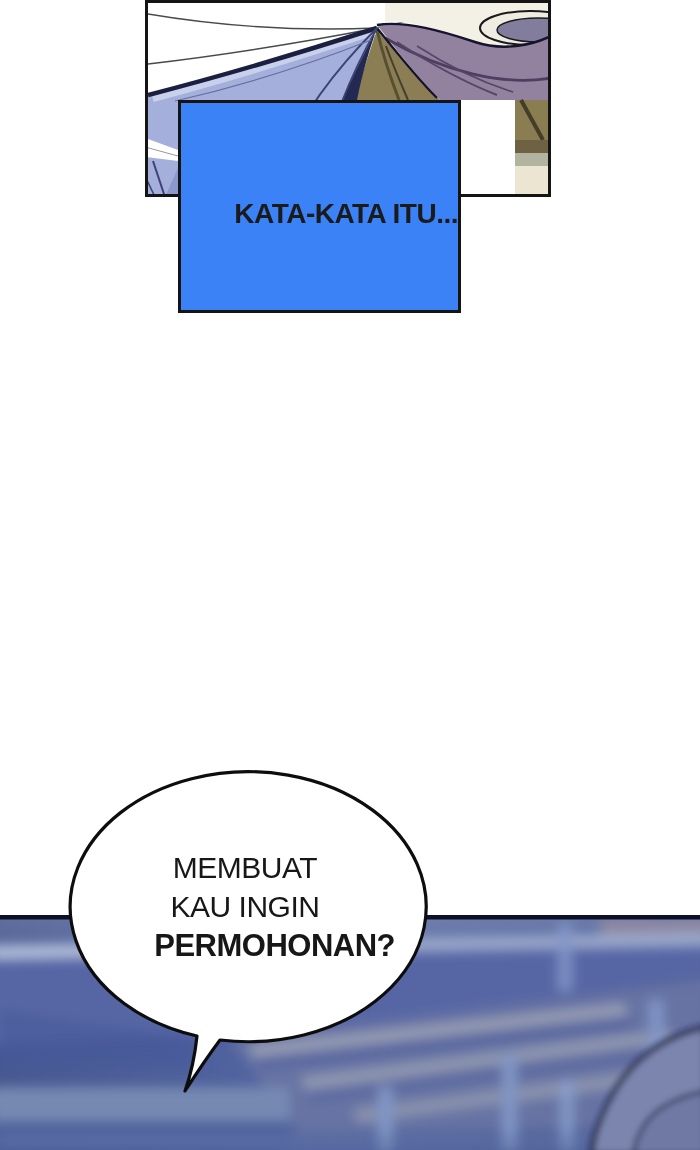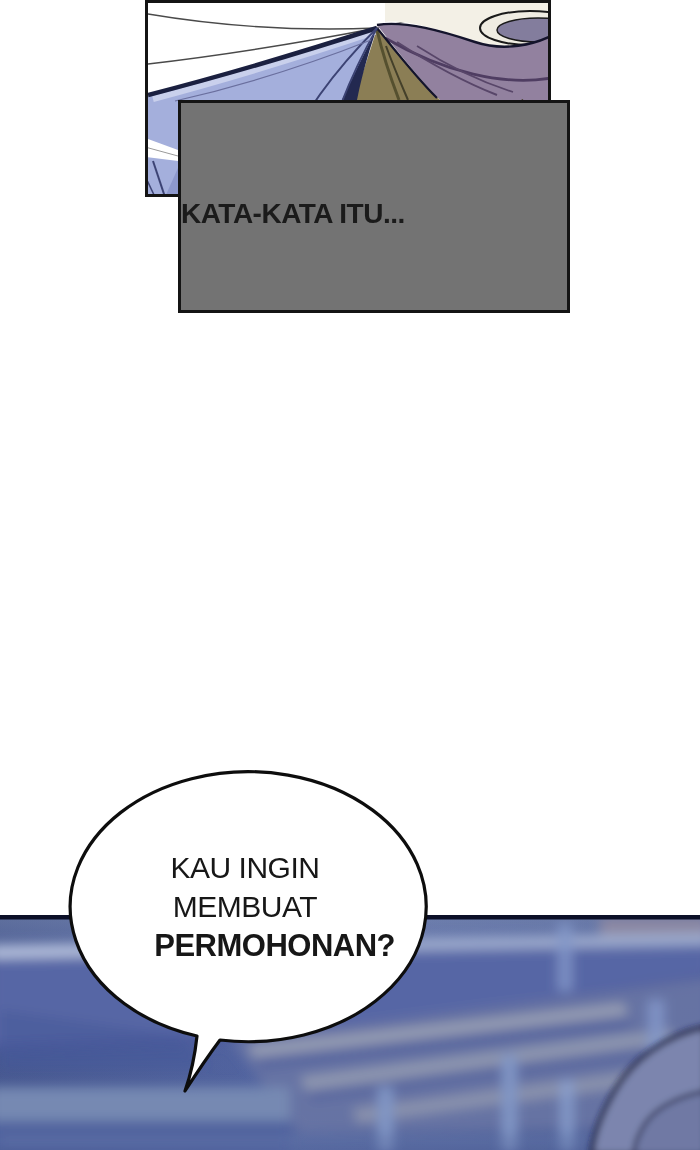--- a/index.html
+++ b/index.html
@@ -5,23 +5,23 @@
   html,body{margin:0;padding:0;}
   body{
     width:700px;height:1150px;position:relative;overflow:hidden;
     background:#ffffff;font-family:"Liberation Sans",sans-serif;
   }
   .abs{position:absolute;}
   
   #top-panel{left:145px;top:0;width:406px;height:197px;}
   
   #narration-box{
-    left:178px;top:100px;width:392px;height:213px;box-sizing:border-box;
-    background:#737373;border:3px solid #141414;z-index:5;
-    display:flex;align-items:center;justify-content:flex-start;
+    left:178px;top:100px;width:283px;height:213px;box-sizing:border-box;
+    background:#3b82f6;border:3px solid #141414;z-index:5;
+    display:flex;align-items:center;justify-content:flex-end;
   }
   #narration-text{
     font-size:28px;font-weight:700;color:#1b1b1b;letter-spacing:-0.5px;
     padding-top:14px;white-space:nowrap;
   }
   
   #stadium{left:0;top:915px;width:700px;height:235px;z-index:1;}
   
   #speech-bubble{left:57px;top:763px;width:390px;height:345px;z-index:6;}
   #bubble-text{
@@ -155,16 +155,16 @@
 </svg>
 
 <svg id="speech-bubble" class="abs" width="390" height="345" viewBox="0 0 390 345">
   <path d="M 163,277
            A 178 135 0 1 0 140,273
            C 138,292 134,311 128,328
            C 139,311 151,293 163,277 Z" fill="#ffffff" stroke="#0d0d0d" stroke-width="3.2" stroke-linejoin="round"></path>
 </svg>
 
 <div id="bubble-text" class="abs">
+  <div>MEMBUAT</div>
   <div>KAU INGIN</div>
-  <div>MEMBUAT</div>
   <div class="bold-line">PERMOHONAN?</div>
 </div>
 
 </body></html>

